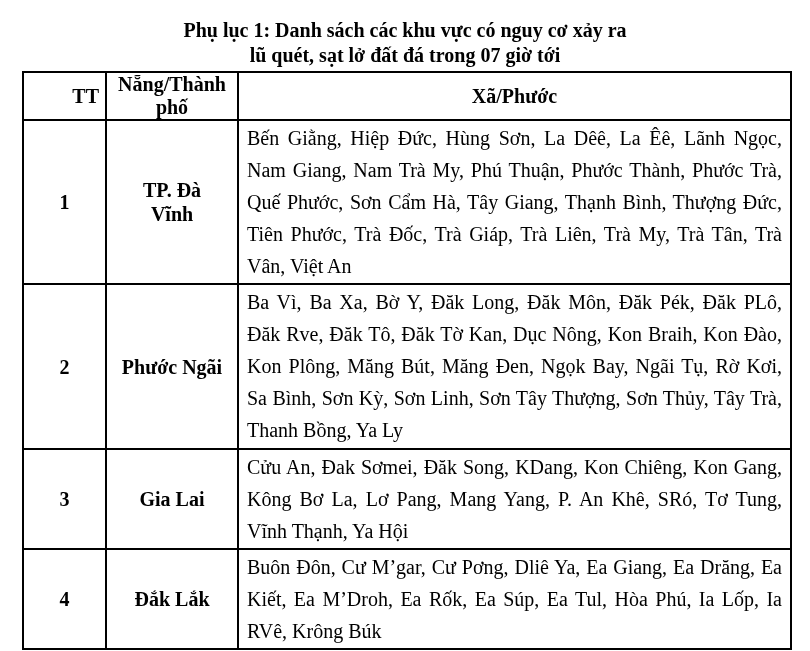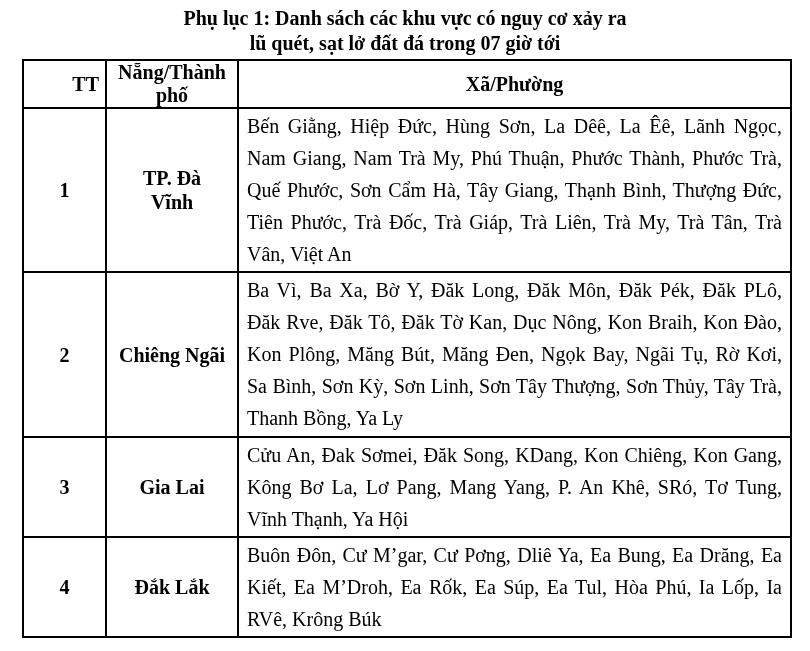--- a/index.html
+++ b/index.html
@@ -6,21 +6,21 @@
   body {
     width: 810px; height: 651px;
     background: #ffffff;
     font-family: "Liberation Serif", "DejaVu Serif", serif;
     color: #000000;
     overflow: hidden;
   }
   .page { width: 810px; height: 651px; position: relative; }
 
   .doc-title {
-    padding-top: 6px;
+    padding-top: 18px;
     text-align: center;
     font-weight: bold;
     font-size: 20px;
     line-height: 25px;
   }
 
   table.risk-table {
     border-collapse: collapse;
     table-layout: fixed;
     width: 768px;
@@ -79,41 +79,41 @@
     <colgroup>
       <col style="width:83px">
       <col style="width:132px">
       <col style="width:553px">
     </colgroup>
     <thead>
       <tr>
         <th class="th-tt">TT</th>
         <th>Nẵng/Thành
 phố</th>
-        <th>Xã/Phường</th>
+        <th>Xã/Phước</th>
       </tr>
     </thead>
     <tbody>
       <tr class="row-tall">
         <td class="cell-tt">1</td>
         <td class="cell-province">TP. Đà
 Vĩnh</td>
         <td class="cell-wards">Bến Giằng, Hiệp Đức, Hùng Sơn, La Dêê, La Êê, Lãnh Ngọc, Nam Giang, Nam Trà My, Phú Thuận, Phước Thành, Phước Trà, Quế Phước, Sơn Cẩm Hà, Tây Giang, Thạnh Bình, Thượng Đức, Tiên Phước, Trà Đốc, Trà Giáp, Trà Liên, Trà My, Trà Tân, Trà Vân, Việt An</td>
       </tr>
       <tr class="row-tall2">
         <td class="cell-tt">2</td>
-        <td class="cell-province">Chiêng Ngãi</td>
+        <td class="cell-province">Phước Ngãi</td>
         <td class="cell-wards">Ba Vì, Ba Xa, Bờ Y, Đăk Long, Đăk Môn, Đăk Pék, Đăk PLô, Đăk Rve, Đăk Tô, Đăk Tờ Kan, Dục Nông, Kon Braih, Kon Đào, Kon Plông, Măng Bút, Măng Đen, Ngọk Bay, Ngãi Tụ, Rờ Kơi, Sa Bình, Sơn Kỳ, Sơn Linh, Sơn Tây Thượng, Sơn Thủy, Tây Trà, Thanh Bồng, Ya Ly</td>
       </tr>
       <tr class="row-short">
         <td class="cell-tt">3</td>
         <td class="cell-province">Gia Lai</td>
         <td class="cell-wards">Cửu An, Đak Sơmei, Đăk Song, KDang, Kon Chiêng, Kon Gang, Kông Bơ La, Lơ Pang, Mang Yang, P. An Khê, SRó, Tơ Tung, Vĩnh Thạnh, Ya Hội</td>
       </tr>
       <tr class="row-short">
         <td class="cell-tt">4</td>
         <td class="cell-province">Đắk Lắk</td>
-        <td class="cell-wards">Buôn Đôn, Cư M’gar, Cư Pơng, Dliê Ya, Ea Bung, Ea Drăng, Ea Kiết, Ea M’Droh, Ea Rốk, Ea Súp, Ea Tul, Hòa Phú, Ia Lốp, Ia RVê, Krông Búk</td>
+        <td class="cell-wards">Buôn Đôn, Cư M’gar, Cư Pơng, Dliê Ya, Ea Giang, Ea Drăng, Ea Kiết, Ea M’Droh, Ea Rốk, Ea Súp, Ea Tul, Hòa Phú, Ia Lốp, Ia RVê, Krông Búk</td>
       </tr>
     </tbody>
   </table>
 
 </div>
 
 </body></html>

